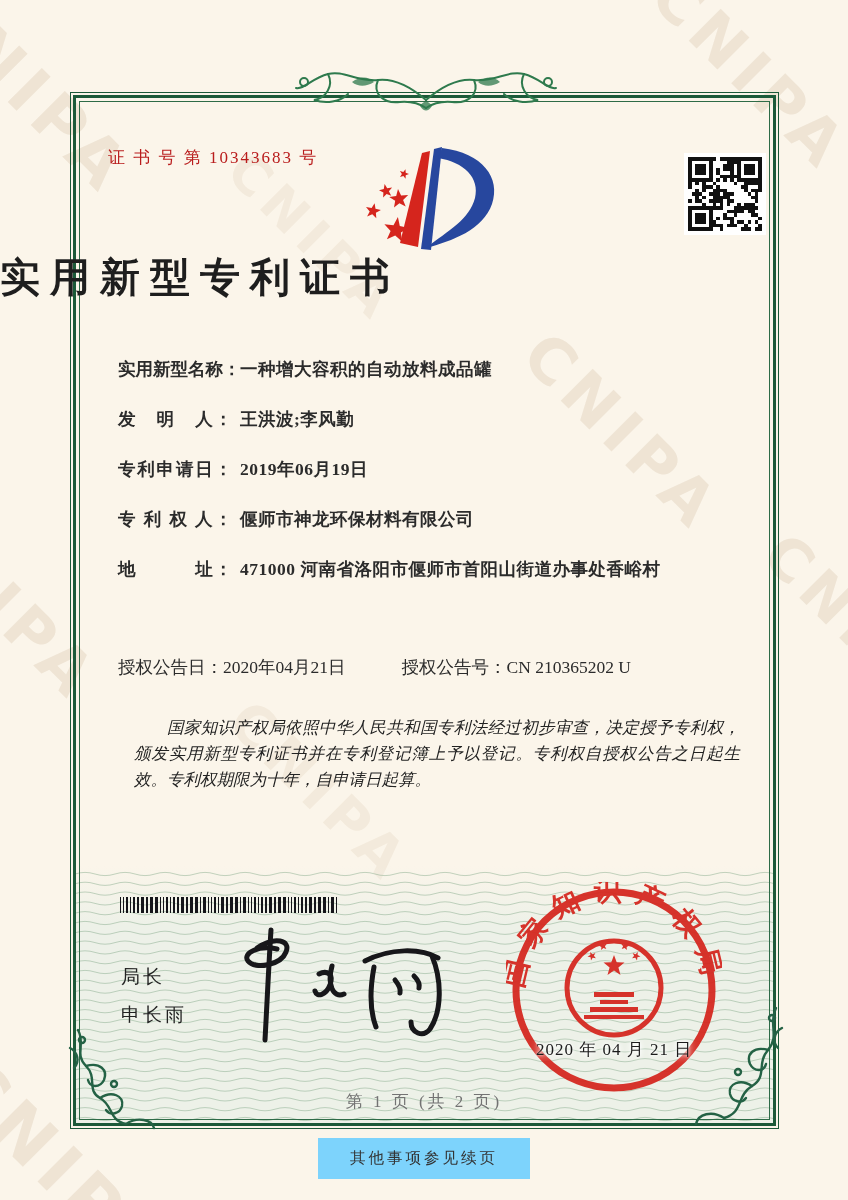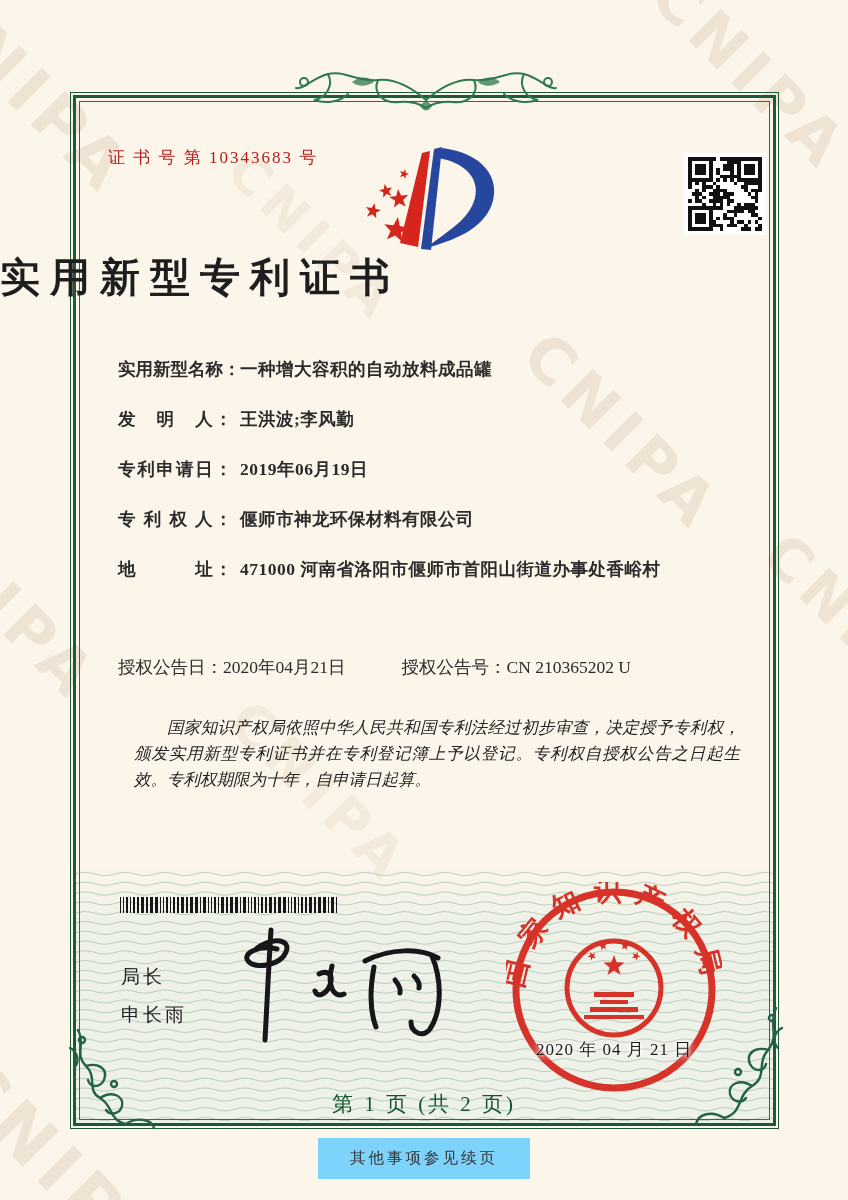--- a/index.html
+++ b/index.html
@@ -47,22 +47,22 @@
   
   #barcode{position:absolute;left:120px;top:897px;width:224px;height:16px;display:flex;align-items:stretch;}
   #barcode span{background:#15151a;height:100%;}
   .signer{position:absolute;left:121px;font-size:19px;letter-spacing:3px;color:#222;}
   #sig{position:absolute;left:215px;top:918px;}
   #sig path{stroke:#17171a;stroke-width:5;fill:none;stroke-linecap:round;stroke-linejoin:round;}
   #seal{position:absolute;left:506px;top:882px;opacity:0.93;}
   #sealdate{position:absolute;left:494px;top:1038px;width:240px;text-align:center;
             font-size:17px;color:#1b1b1b;letter-spacing:1px;
             text-shadow:0 0 3px #fff,0 0 6px #fff,0 0 9px #fff;}
-  #pageno{position:absolute;left:0;right:0;top:1090px;text-align:center;font-size:21px;
-          letter-spacing:3px;color:#14532d;}
+  #pageno{position:absolute;left:0;right:0;top:1090px;text-align:center;font-size:17px;
+          letter-spacing:3px;color:#737373;}
   #contnote{position:absolute;left:0;right:0;top:1138px;text-align:center;}
   #contnote span{display:inline-block;background:#7dd3fc;padding:10px 32px;font-size:15.5px;
                  letter-spacing:3px;color:#333;}
 </style>
 </head>
 <body>
 
 <div id="page">
 
   <span class="wm" style="left:-38px;top:-30px;font-size:66px;">CNIPA</span>

